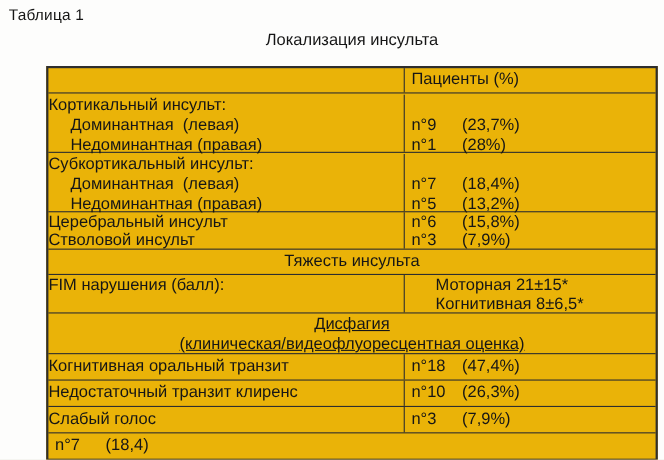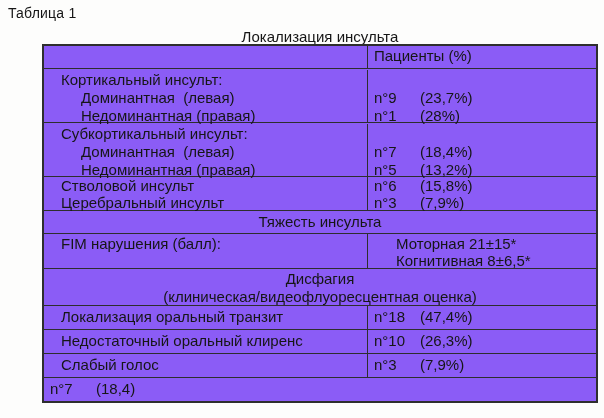--- a/index.html
+++ b/index.html
@@ -15,48 +15,48 @@
   }
   .caption {
     position:absolute; left:8px; top:5px;
     font-size:14px; letter-spacing:.2px;
   }
   .title {
     position:absolute; left:42px; top:28px; width:556px;
     text-align:center; font-size:15px;
   }
   .tbl {
-    position:absolute; left:42px; top:44px; width:556px;
+    position:absolute; left:42px; top:60px; width:556px;
     border:2px solid #2e2e2e;
-    background:#8b5cf6;
+    background:#eab308;
   }
   .tr { display:flex; border-top:1.5px solid #2e2e2e; }
   .tr:first-child { border-top:none; }
   .tdl {
     width:324px; flex:0 0 324px;
     border-right:1.5px solid #2e2e2e;
-    padding-left:17px;
+    padding-left:0;
   }
   .tdr { flex:1 1 auto; padding-left:6px; }
   .span-td { flex:1 1 auto; text-align:center; }
   .ln { line-height:18px; height:18px; white-space:pre; }
   .ind { padding-left:20px; }
   .cnt { display:inline-block; width:46px; white-space:pre; }
   .r-head   { height:22px; }
   .r-head .tdl, .r-head .tdr { line-height:20px; }
   .r-group  { height:54px; padding-top:1px; }
   .r-group .tdl, .r-group .tdr { padding-top:1px; }
   .r-stem   { height:34px; }
   .r-stem .ln { line-height:17px; height:17px; }
   .r-sev    { height:23px; }
   .r-sev .span-td { line-height:21px; }
   .r-fim    { height:35px; }
   .r-fim .ln { line-height:17px; height:17px; padding-top:1px; }
   .r-fim .tdr .ln { padding-left:22px; }
-  .r-dys    { height:37px; padding-top:1px; }
+  .r-dys    { height:37px; padding-top:1px;text-decoration:underline; }
   .r-line   { height:24px; }
   .r-line .tdl, .r-line .tdr { line-height:22px; white-space:pre; }
 </style>
 </head>
 <body>
 
 <div class="sheet">
 
   <div class="caption">Таблица 1</div>
   <div class="title">Локализация инсульта</div>
@@ -89,22 +89,22 @@
       </div>
       <div class="tdr">
         <div class="ln"></div>
         <div class="ln"><span class="cnt">n°7</span><span>(18,4%)</span></div>
         <div class="ln"><span class="cnt">n°5</span><span>(13,2%)</span></div>
       </div>
     </div>
 
     <div class="tr r-stem">
       <div class="tdl">
+        <div class="ln">Церебральный инсульт</div>
         <div class="ln">Стволовой инсульт</div>
-        <div class="ln">Церебральный инсульт</div>
       </div>
       <div class="tdr">
         <div class="ln"><span class="cnt">n°6</span><span>(15,8%)</span></div>
         <div class="ln"><span class="cnt">n°3</span><span>(7,9%)</span></div>
       </div>
     </div>
 
     <div class="tr r-sev">
       <div class="span-td">Тяжесть инсульта</div>
     </div>
@@ -120,25 +120,25 @@
     </div>
 
     <div class="tr r-dys">
       <div class="span-td">
         <div class="ln">Дисфагия</div>
         <div class="ln">(клиническая/видеофлуоресцентная оценка)</div>
       </div>
     </div>
 
     <div class="tr r-line">
-      <div class="tdl">Локализация оральный транзит</div>
+      <div class="tdl">Когнитивная оральный транзит</div>
       <div class="tdr"><span class="cnt">n°18</span><span>(47,4%)</span></div>
     </div>
     <div class="tr r-line">
-      <div class="tdl">Недостаточный оральный клиренс</div>
+      <div class="tdl">Недостаточный транзит клиренс</div>
       <div class="tdr"><span class="cnt">n°10</span><span>(26,3%)</span></div>
     </div>
     <div class="tr r-line">
       <div class="tdl">Слабый голос</div>
       <div class="tdr"><span class="cnt">n°3</span><span>(7,9%)</span></div>
     </div>
     <div class="tr r-line">
       <div class="tdr"><span class="cnt">n°7</span><span>(18,4)</span></div>
     </div>
 

